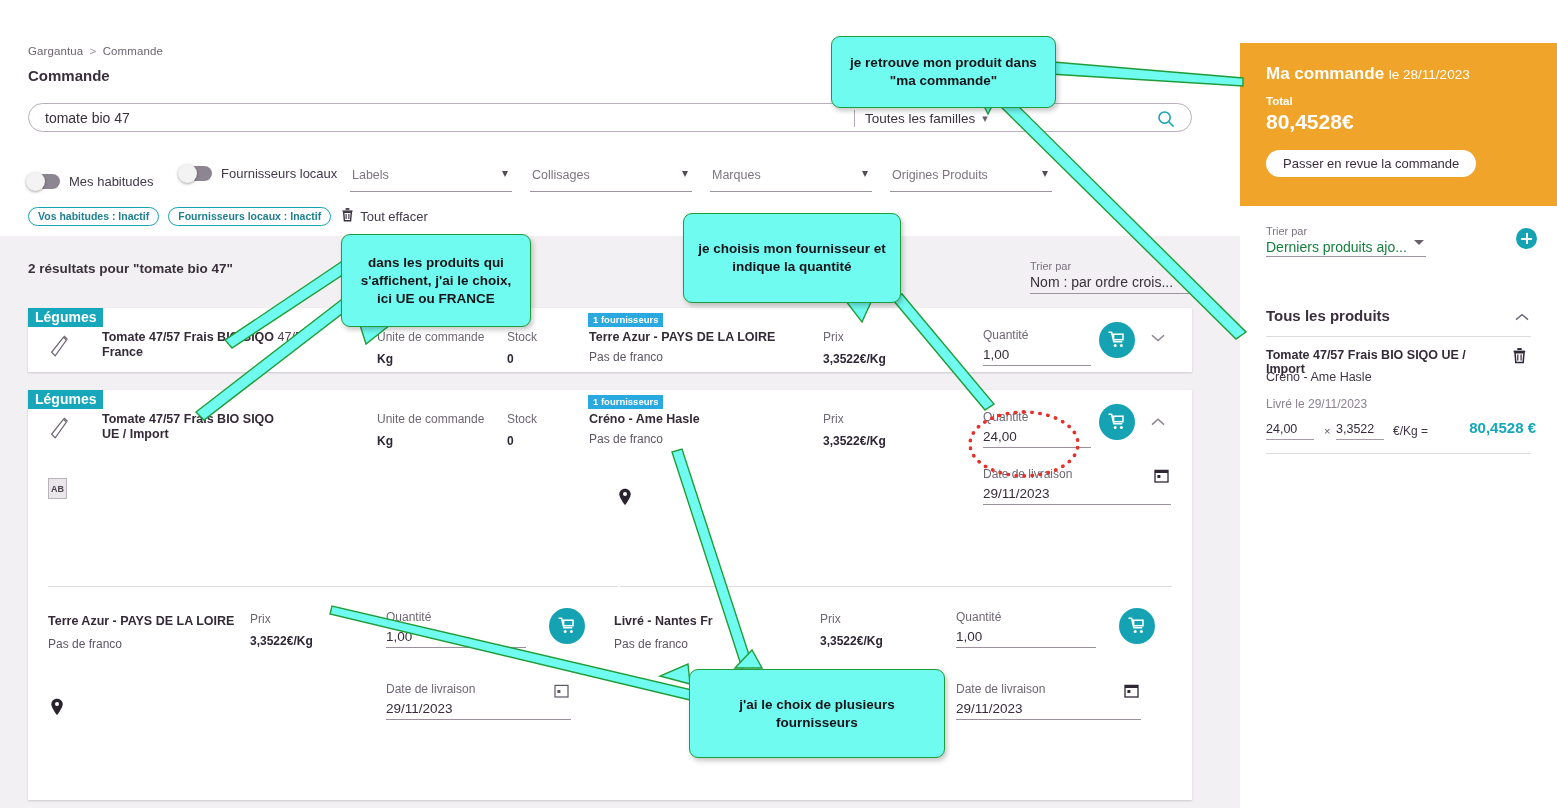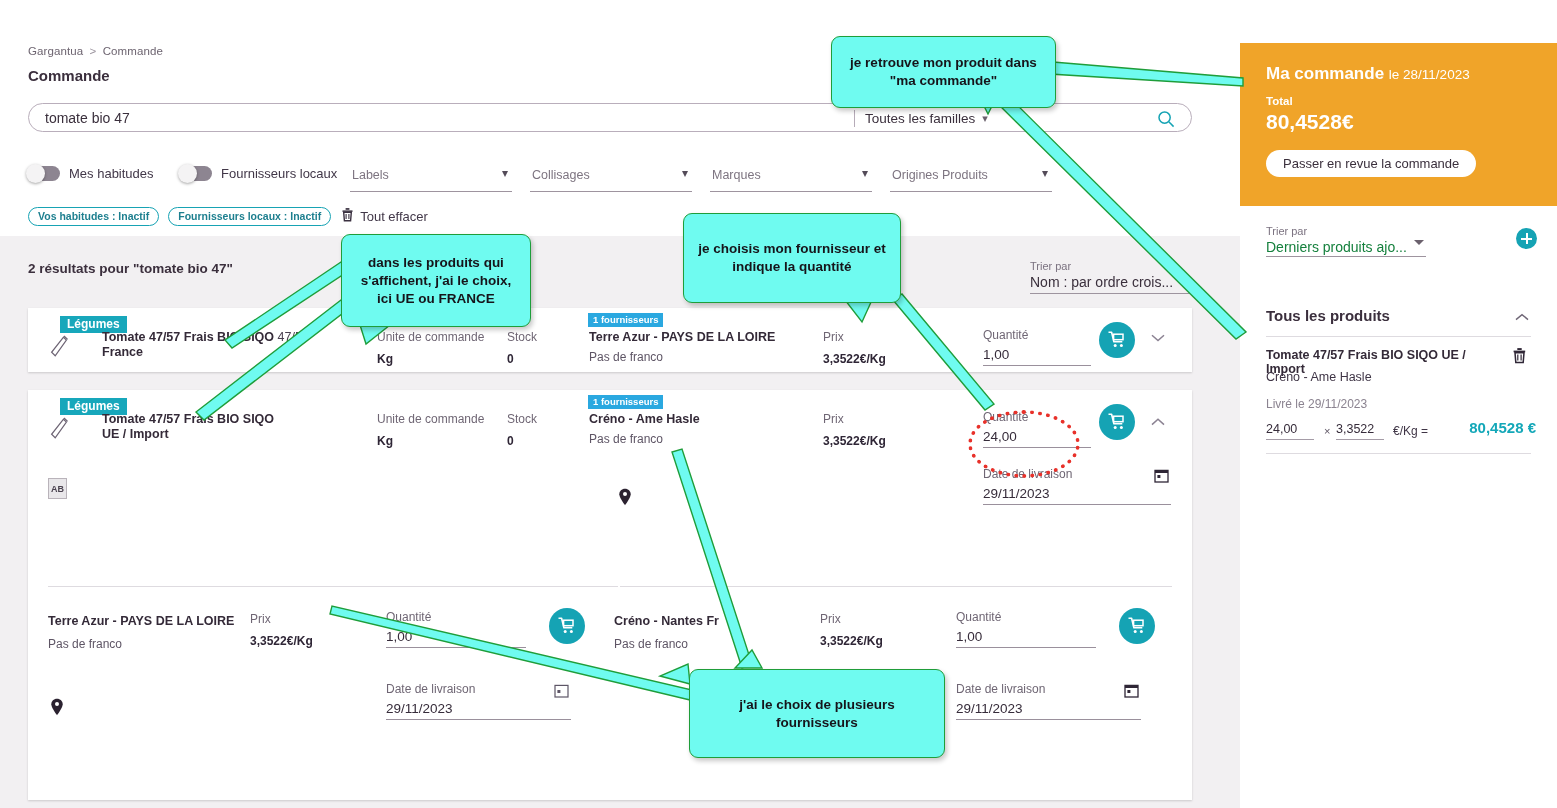--- a/index.html
+++ b/index.html
@@ -113,22 +113,22 @@
 
   
   .card {
     position:absolute; left:28px; width:1164px; background:#fff;
     box-shadow:0 1px 2px rgba(0,0,0,.16);
   }
   .card-1 { top:72px; height:64px; }
   .card-2 { top:154px; height:410px; }
 
   .cat-badge {
-    position:absolute; left:0; top:8px; background:#17a7bb; color:#fff;
-    font-size:12px; font-weight:bold; padding:2px 7px 3px; line-height:1;margin-left:32px;
+    position:absolute; left:0; top:0; background:#17a7bb; color:#fff;
+    font-size:14px; font-weight:bold; padding:2px 7px 3px; line-height:1;
   }
 
   .carrot { position:absolute; left:20px; top:26px; width:22px; height:26px; }
 
   .p-name {
     position:absolute; left:74px; font-size:12.5px; font-weight:bold; color:#342a38;
     line-height:15px; width:230px;
   }
   .p-name .cal { font-weight:normal; color:#4a4050; }
   .p-name .ln2 { font-weight:bold; display:block; }
@@ -284,21 +284,21 @@
         </div>
         <span class="search-ico">
           <svg width="18" height="18" viewBox="0 0 18 18">
             <circle cx="7.6" cy="7.6" r="5.6" fill="none" stroke="#15a3b4" stroke-width="1.5"></circle>
             <line x1="11.8" y1="11.8" x2="16.6" y2="16.6" stroke="#15a3b4" stroke-width="1.5"></line>
           </svg>
         </span>
       </div>
 
       <div class="toggle-row">
-        <div class="tg" style="left:0px; top:6px;">
+        <div class="tg" style="left:0px; top:14px;">
           <span class="track">
               <span class="knob"></span>
             </span>
           <span class="lbl">Mes habitudes</span>
         </div>
         <div class="tg" style="left:152px; top:6px;">
           <span class="track">
               <span class="knob"></span>
             </span>
           <span class="lbl">Fournisseurs locaux</span>
@@ -519,21 +519,21 @@
             <svg width="20" height="20" viewBox="0 0 20 20">
               <path d="M1.5 2.2 h3.1 l2.3 9.6 h8.4" fill="none" stroke="#fff" stroke-width="1.6" stroke-linejoin="round"></path>
               <rect x="6.6" y="4.2" width="9.4" height="5.5" fill="none" stroke="#fff" stroke-width="1.5"></rect>
               <circle cx="8.2" cy="15.6" r="1.5" fill="#fff"></circle>
               <circle cx="14.4" cy="15.6" r="1.5" fill="#fff"></circle>
             </svg>
           </button>
         </div>
 
         <div>
-          <span class="sup-name" style="left:586px; top:224px;">Créno - Nantes Fr</span>
+          <span class="sup-name" style="left:586px; top:224px;">Livré - Nantes Fr</span>
           <span class="sup-sub" style="left:586px; top:247px;">Pas de franco</span>
           <div class="col-kv" style="left:792px; top:222px;">
             <div class="k">Prix</div>
             <div class="v">3,3522€/Kg</div>
           </div>
           <div class="qty-block" style="left:928px; top:220px; width:140px;">
             <div class="cap">Quantité</div>
             <div class="fld">1,00</div>
           </div>
           <div class="date-block" style="left:928px; top:292px; width:185px;">

